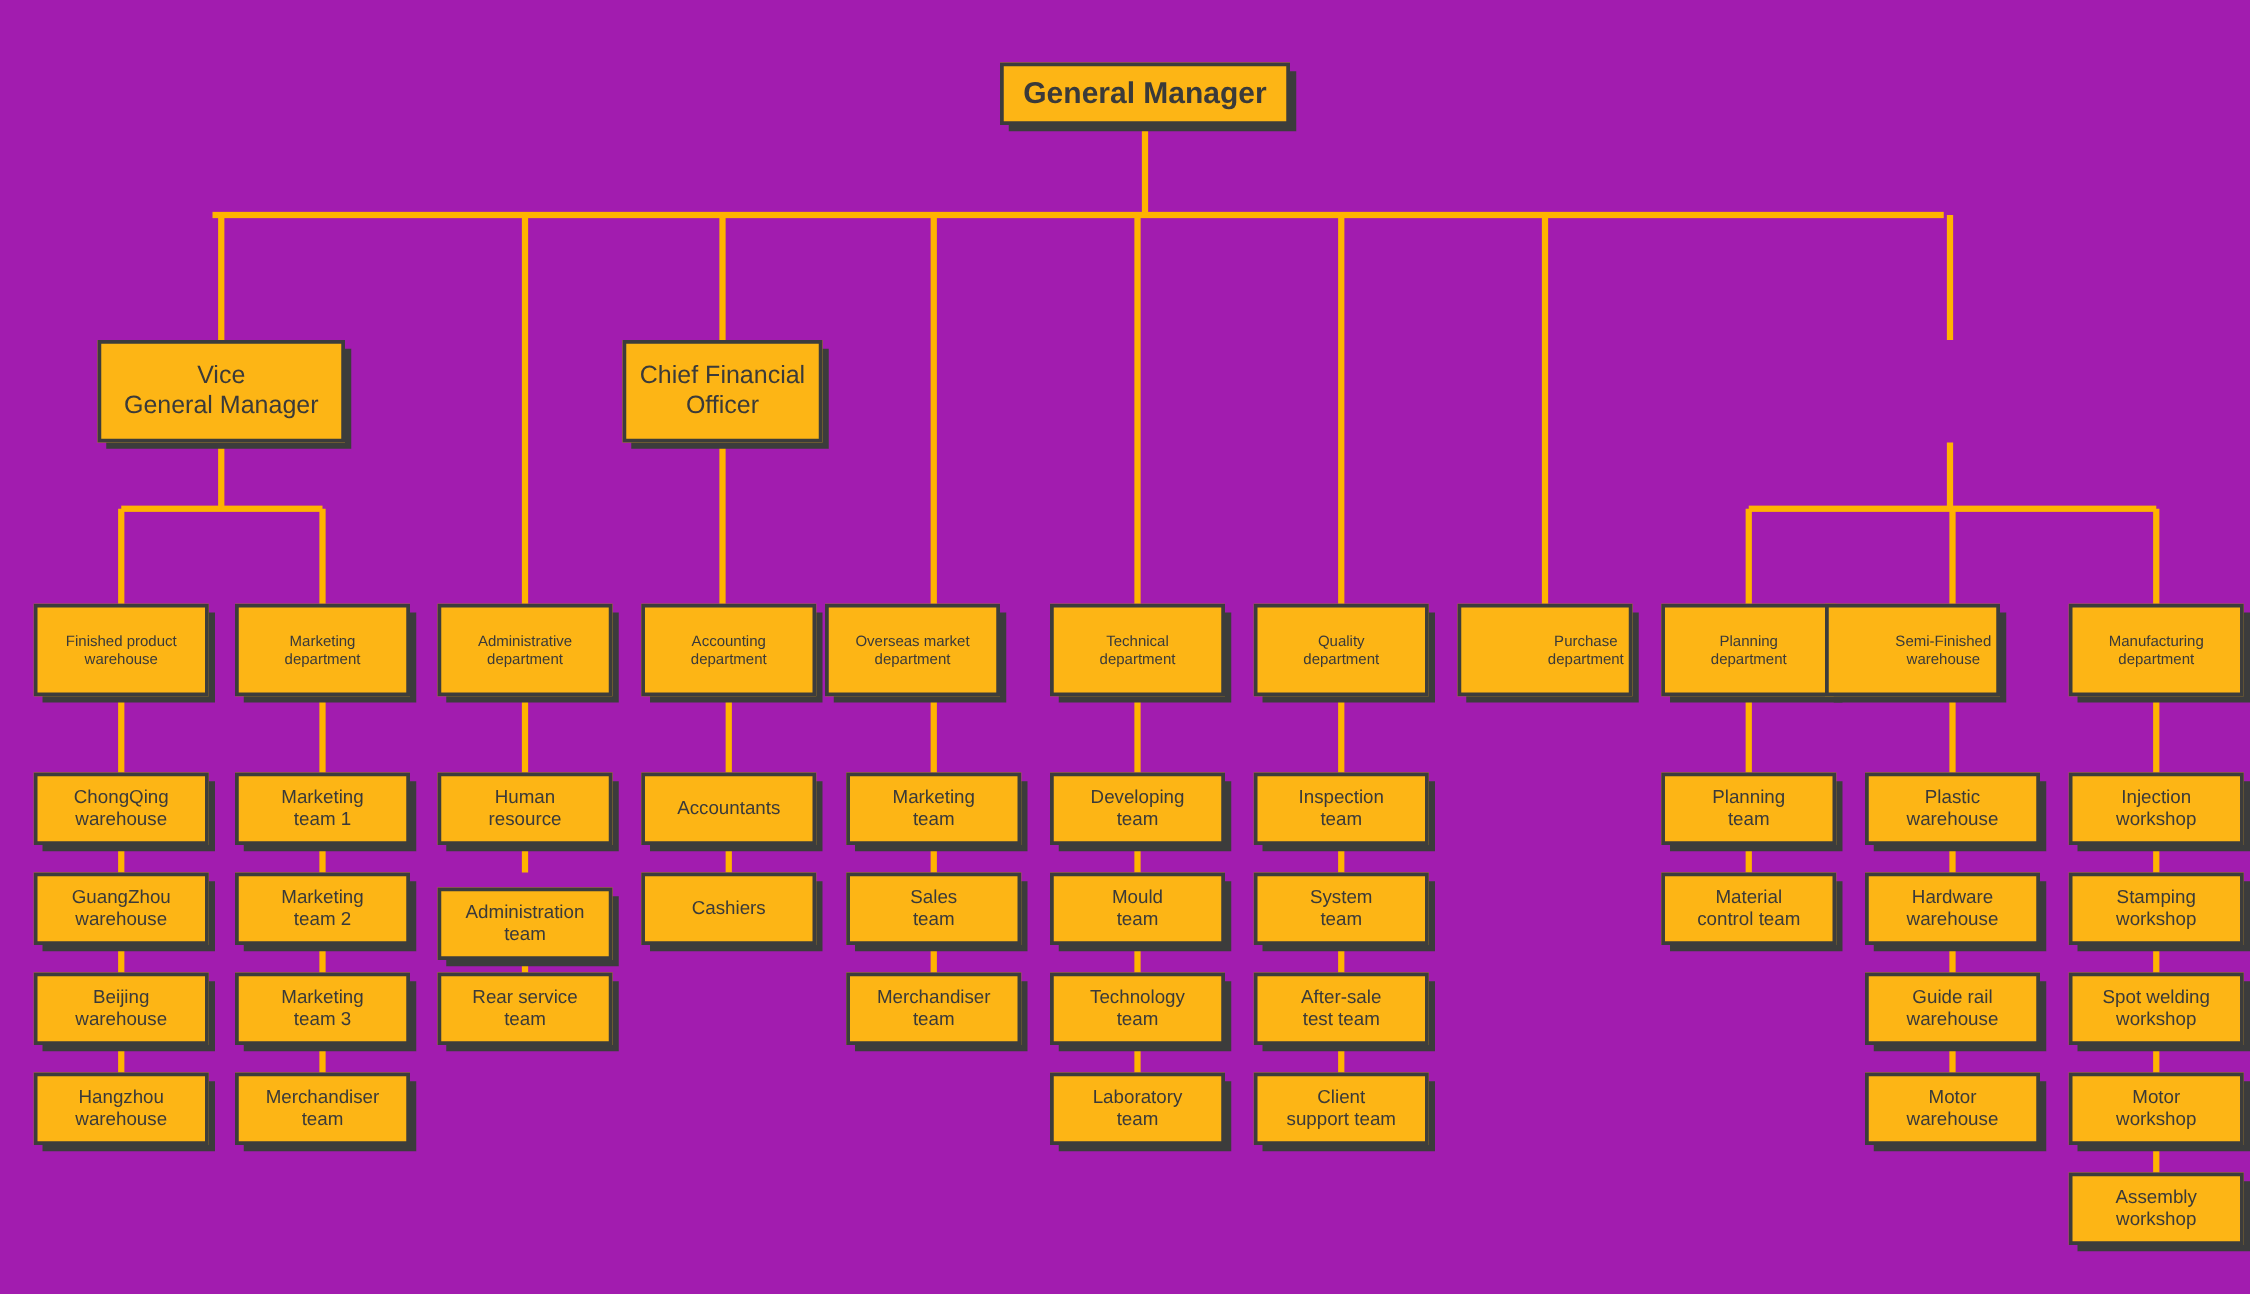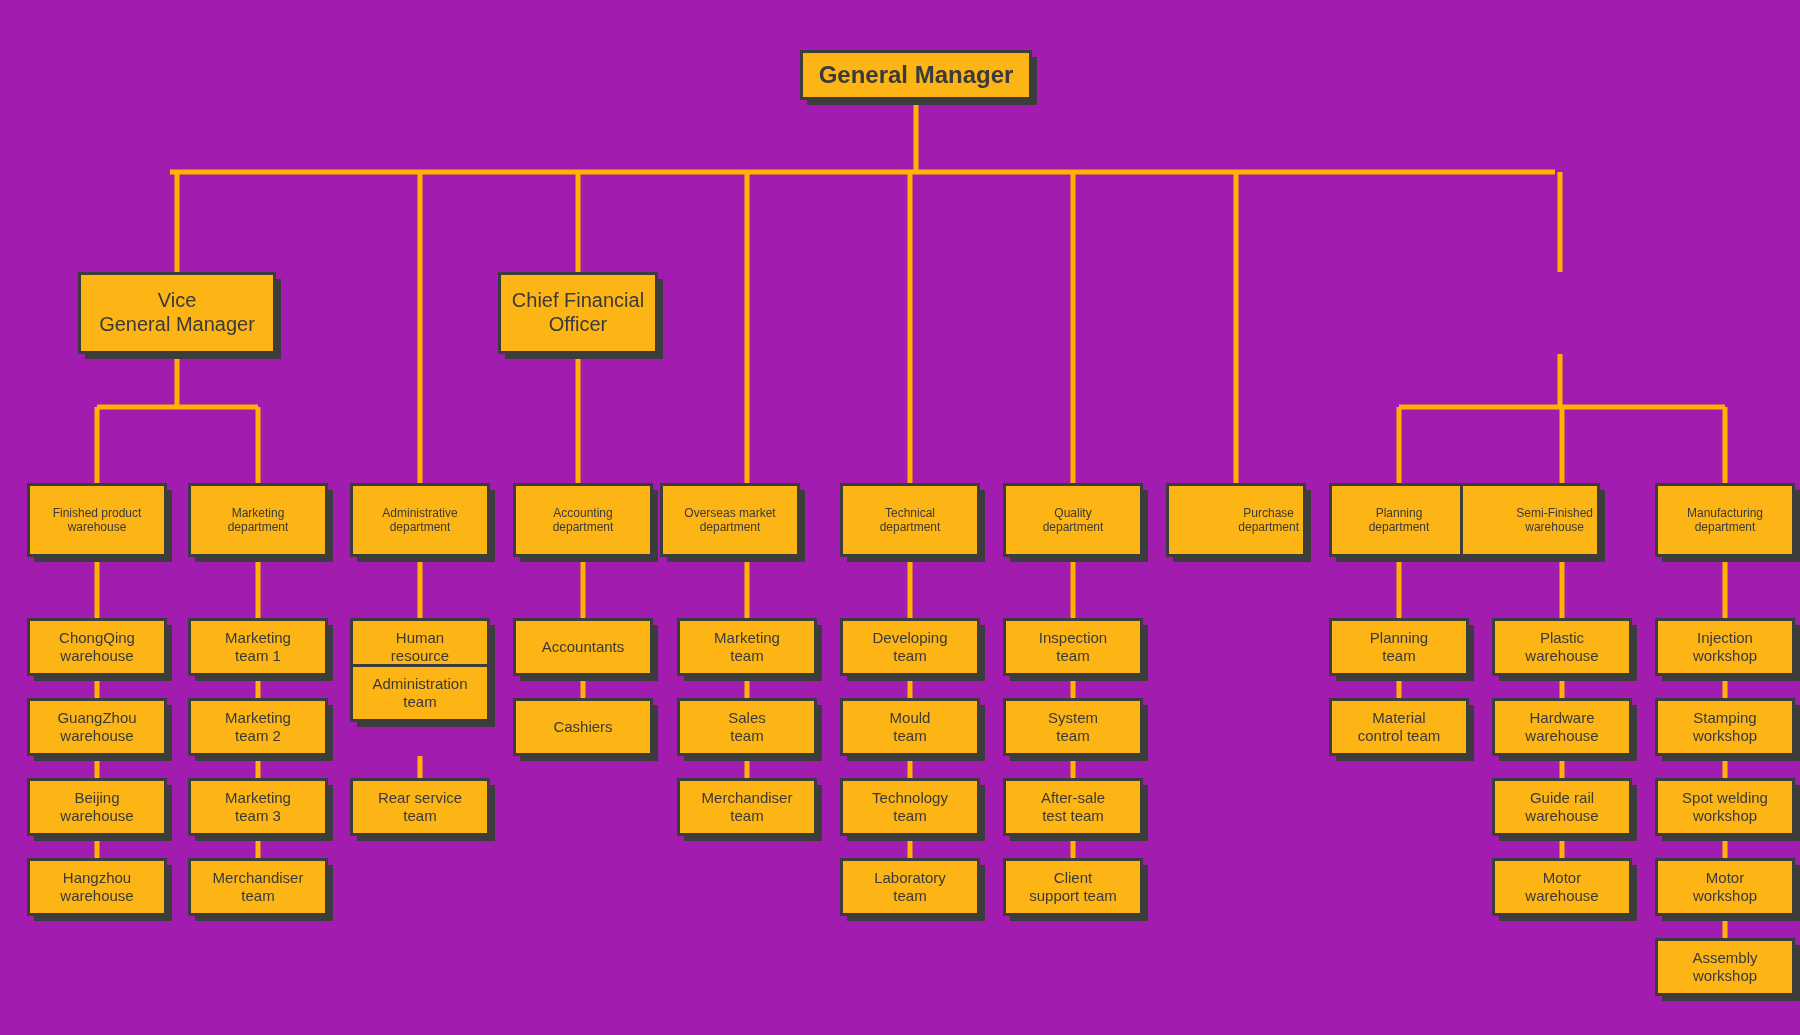--- a/index.html
+++ b/index.html
@@ -164,21 +164,21 @@
 team 3</span>
     </div>
     <div class="node lvl3" style="left: 188px; top: 858px; width: 140px; height: 58px;">
       <span>Merchandiser
 team</span>
     </div>
     <div class="node lvl3" style="left: 350px; top: 618px; width: 140px; height: 58px;">
       <span>Human
 resource</span>
     </div>
-    <div class="node lvl3" style="left: 350px; top: 664px; width: 140px; height: 58px;">
+    <div class="node lvl3" style="left: 350px; top: 710px; width: 140px; height: 58px;">
       <span>Administration
 team</span>
     </div>
     <div class="node lvl3" style="left: 350px; top: 778px; width: 140px; height: 58px;">
       <span>Rear service
 team</span>
     </div>
     <div class="node lvl3" style="left: 513px; top: 618px; width: 140px; height: 58px;">
       <span>Accountants</span>
     </div>

